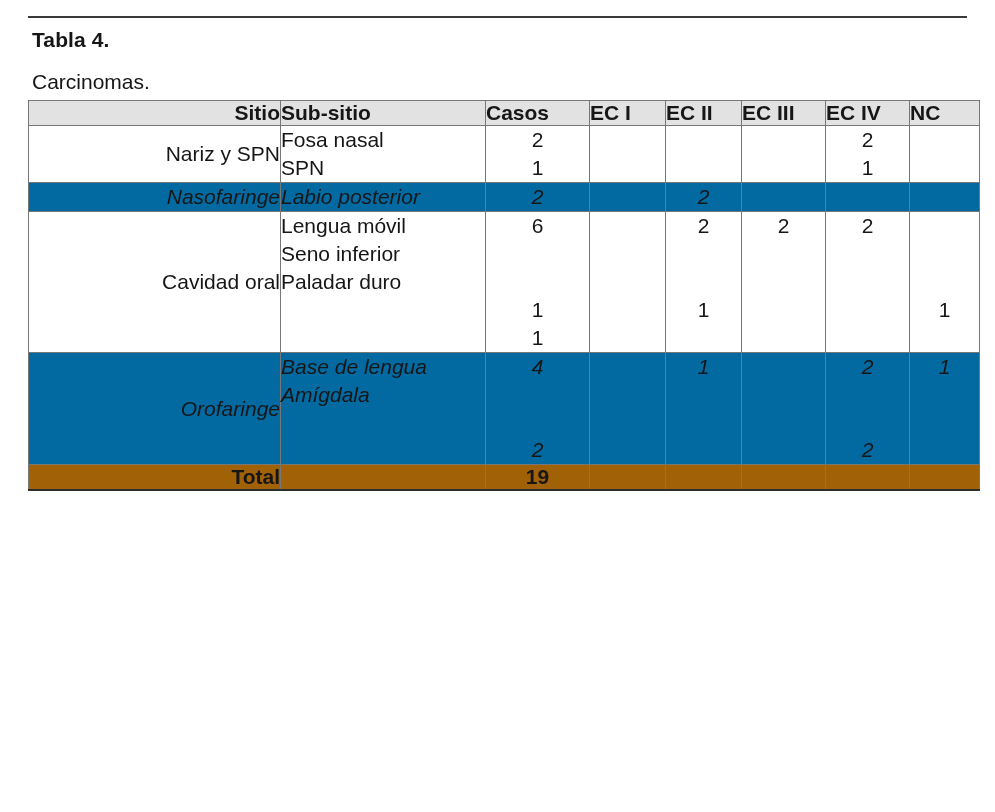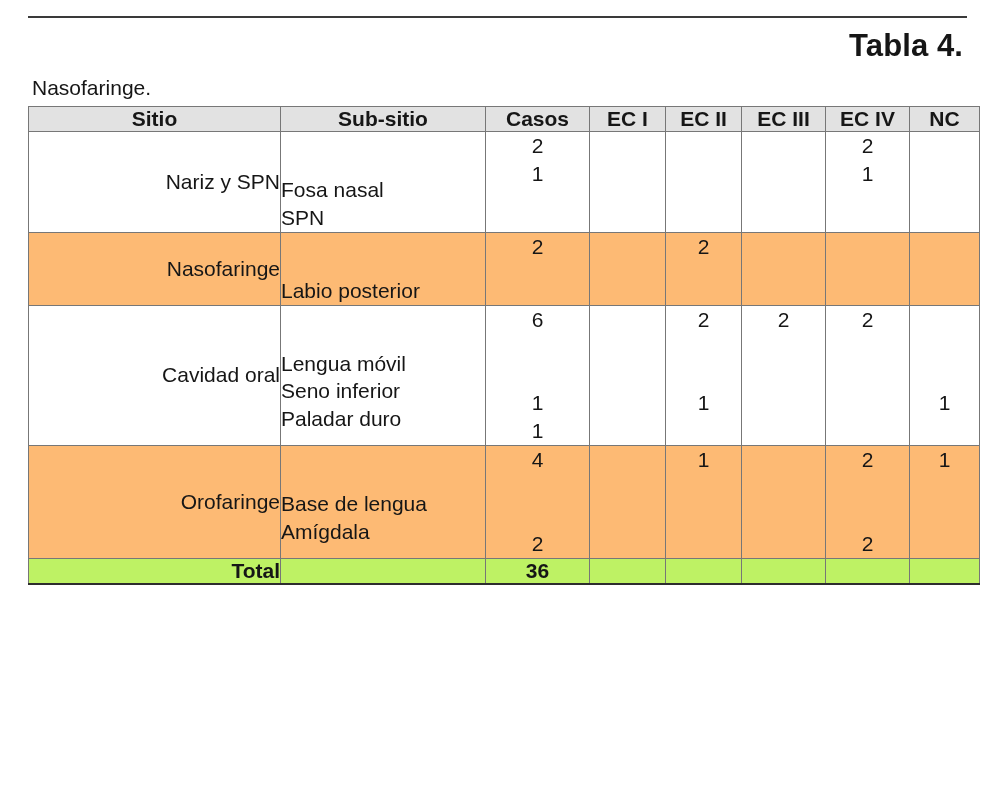--- a/index.html
+++ b/index.html
@@ -23,26 +23,25 @@
   }
   .top-rule {
     height: 0;
     border-top: 2px solid #3a3a3a;
     margin: 16px 0 0 0;
   }
   .caption-block {
     padding: 10px 4px 6px 4px;
   }
   .caption-title {
-    font-size: 31px;
+    font-size: 21px;
     font-weight: bold;
     letter-spacing: 0.1px;
     line-height: 1.15;
-    margin-bottom: 12px;
-    text-align: right;
+    margin-bottom: 18px;
   }
   .caption-sub {
     font-size: 21px;
     font-weight: normal;
     line-height: 1.15;
   }
   table.data {
     border-collapse: collapse;
     width: 939px;
     table-layout: fixed;
@@ -54,61 +53,61 @@
     padding: 0;
     vertical-align: top;
   }
   thead tr th {
     background: #e2e2e2;
     font-weight: bold;
     font-size: 21px;
     border-top: 2px solid #2d2d2d;
     border-bottom: 1px solid #777777;
     padding: 7px 10px 8px 10px;
-    text-align: center;
+    text-align: left;
     white-space: nowrap;
   }
   thead tr th.left {
-    text-align: center;
+    text-align: right;
   }
   tbody td {
     padding: 6px 10px 6px 10px;
   }
   tbody td.site {
     text-align: right;
     vertical-align: middle;
     margin-left: 9px;
   }
   tbody td.sub {
     text-align: left;
     vertical-align: top;
   }
   tbody td.num {
     text-align: center;
     vertical-align: top;
   }
   tr.shade td {
-    background: #fdba74;
+    background: #0369a1;
+    font-style: italic;
   }
   tr.plain td {
     background: #ffffff;
   }
   tr.total td {
     font-weight: bold;
-    background: #bef264;
+    background: #a16207;
     vertical-align: middle;
   }
   tr.total td.site {
     font-weight: bold;
   }
   .lines {
     display: block;
     line-height: 1.33;
     white-space: pre-line;
-    margin-top: 44px;
   }
   .numlines {
     display: block;
     line-height: 1.33;
     white-space: pre-line;
     text-align: center;
   }
   table.data tbody tr:last-child td {
     border-bottom: 2px solid #2d2d2d;
   }
@@ -124,21 +123,21 @@
 </style>
 </head>
 <body>
 
 <div class="page">
 
   <div class="top-rule"></div>
 
   <div class="caption-block">
     <div class="caption-title">Tabla 4.</div>
-    <div class="caption-sub">Nasofaringe.</div>
+    <div class="caption-sub">Carcinomas.</div>
   </div>
 
   <table class="data">
     <colgroup>
       <col class="c-site">
         <col class="c-sub">
         <col class="c-casos">
         <col class="c-ec1">
       <col class="c-ec2">
         <col class="c-ec3">
@@ -279,21 +278,21 @@
         <td class="num">
             <span class="numlines">1</span>
           </td>
       </tr>
 
 
 
       <tr class="total">
         <td class="site">Total</td>
         <td class="sub"></td>
-        <td class="num">36</td>
+        <td class="num">19</td>
         <td class="num"></td>
         <td class="num"></td>
         <td class="num"></td>
         <td class="num"></td>
         <td class="num"></td>
       </tr>
 
     </tbody>
   </table>
 

